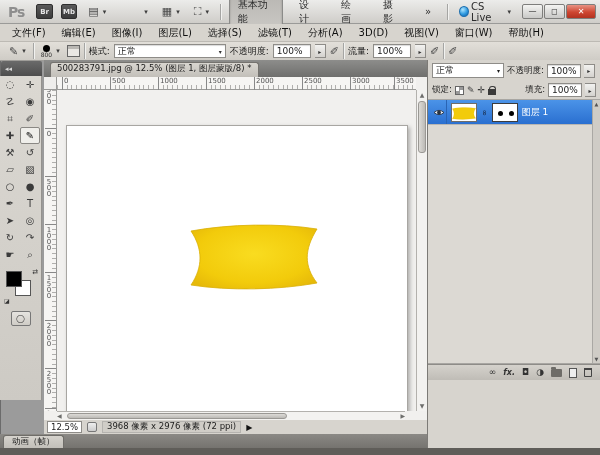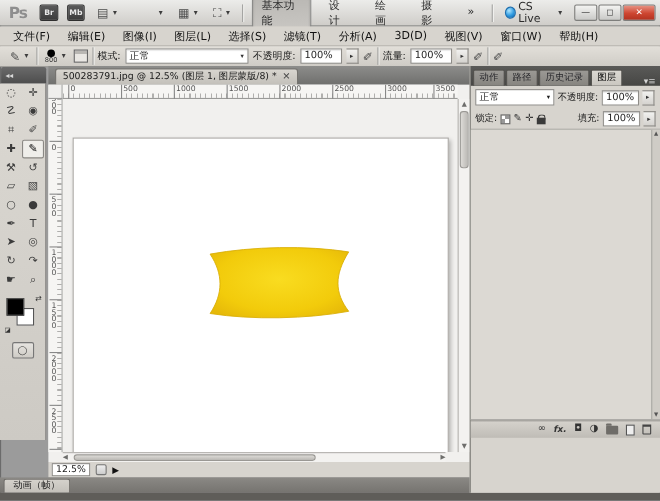--- a/index.html
+++ b/index.html
@@ -56,21 +56,21 @@
   .brush-size { font-size:6px; color:#333; }
   .panel-toggle { width:13px; height:12px; border:1px solid #666; background:#e9e7e3;
     box-shadow:inset 0 3px 0 #b9b7b3; }
 
   
   .tools-collapse { left:1px; top:61px; width:41px; height:15px; background:linear-gradient(#6a6a6a,#4d4d4d);
     color:#d8d8d8; font-size:7px; display:flex; align-items:center; padding-left:4px; border-radius:2px 2px 0 0; }
   .doctabs { left:44px; top:60px; width:383px; height:17px;
     background:linear-gradient(#8d8d8b,#6f6f6d); display:flex; align-items:flex-end; padding-left:6px; }
   .doctab { height:15px; background:linear-gradient(#d9d6d0,#c2bfb9); border:1px solid #75736f; border-bottom:none;
-    border-radius:3px 3px 0 0; display:flex; align-items:center; gap:5px; padding:0 6px; font-size:8.5px; color:#1a1a1a; }
+    border-radius:3px 3px 0 0; display:flex; align-items:center; gap:5px; padding:0 6px; font-size:8.5px; color:#1a1a1a;flex-direction:column; }
   .doctab .close-x { font-size:9px; color:#444; }
 
   
   .toolpanel { left:0; top:76px; width:42px; height:324px; background:linear-gradient(#dbd8d2,#cdcac4);
     border-right:1px solid #94928e; }
   .toolgrid { display:grid; grid-template-columns:20px 20px; }
   .tool { height:17px; display:flex; align-items:center; justify-content:center;
     font-size:10px; color:#3b3b3b; line-height:1; }
   .tool.selected { background:#efeeea; border:1px solid #8a8884; border-radius:2px; color:#111; }
   .swatches { position:relative; margin:8px 0 0 6px; width:30px; height:30px; }
@@ -329,36 +329,30 @@
   <div class="abs hscroll">
     <span class="scr-arrow" style="position:absolute;left:0;line-height:8px;">◀</span>
     <div class="hthumb"></div>
     <span class="scr-arrow" style="position:absolute;right:0;line-height:8px;">▶</span>
   </div>
 </div>
 
 <div class="abs statusbar">
   <span class="status-zoom">12.5%</span>
   <span class="status-ico"></span>
+  <span class="status-info">3968 像素 x 2976 像素 (72 ppi)</span>
   <span class="play-tri">▶</span>
 </div>
 
 <div class="abs animbar">
   <span class="animtab">动画（帧）</span>
 </div>
 <div class="abs bottomstrip"></div>
 
 <div class="abs dock">
-  <div class="dock-tabs">
-    <span class="dock-tab">动作</span>
-    <span class="dock-tab">路径</span>
-    <span class="dock-tab">历史记录</span>
-    <span class="dock-tab active">图层</span>
-    <span class="dock-menu">▾≡</span>
-  </div>
 
   <div class="blendrow">
     <span class="blend-select">
       <span>正常</span>
       <span style="font-size:6px;">▾</span>
     </span>
     <span>不透明度:</span>
     <span class="field" style="width:34px;">100%</span>
     <span class="spin"></span>
   </div>
@@ -368,20 +362,39 @@
     <span class="lock-checker"></span>
     <span class="lock-ico">✎</span>
     <span class="lock-ico">✛</span>
     <span class="mini-lock"></span>
     <span style="margin-left:auto;">填充:</span>
     <span class="field" style="width:34px;">100%</span>
     <span class="spin"></span>
   </div>
 
   <div class="layers-list">
+    <div class="layer-row selected">
+      <span class="eye-cell">
+        <svg width="12" height="9" viewBox="0 0 12 9">
+          <path d="M1,4.5 Q6,0.2 11,4.5 Q6,8.8 1,4.5 Z" fill="#e9eef6" stroke="#27313f" stroke-width="0.9"></path>
+          <circle cx="6" cy="4.5" r="1.9" fill="#27313f"></circle>
+        </svg>
+      </span>
+      <span class="thumb">
+        <svg width="24" height="13" viewBox="0 0 130 68" style="position:absolute;left:0;top:3px;">
+          <path d="M2,8 C40,1 90,0 128,6 C115,27 115,43 128,60 C90,67 40,68 2,62 C14,44 14,26 2,8 Z" fill="#f2cb0b" stroke="#d9ae07"></path>
+        </svg>
+      </span>
+      <span class="link-ico">∞</span>
+      <span class="mask-thumb">
+        <span class="mask-dot" style="left:5px;"></span>
+        <span class="mask-dot" style="left:16px;"></span>
+      </span>
+      <span>图层 1</span>
+    </div>
     <div class="dock-scroll">
       <span>▲</span>
       <span>▼</span>
     </div>
   </div>
 
   <div class="dock-bottom">
     <span class="db-ico">∞</span>
     <span class="db-ico fx-ico">fx.</span>
     <span class="db-ico">◘</span>

